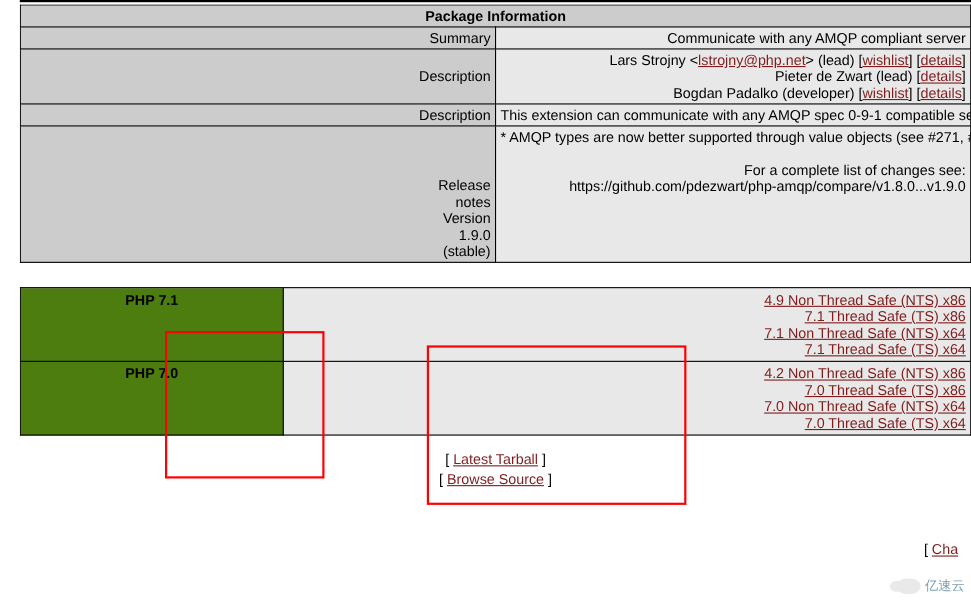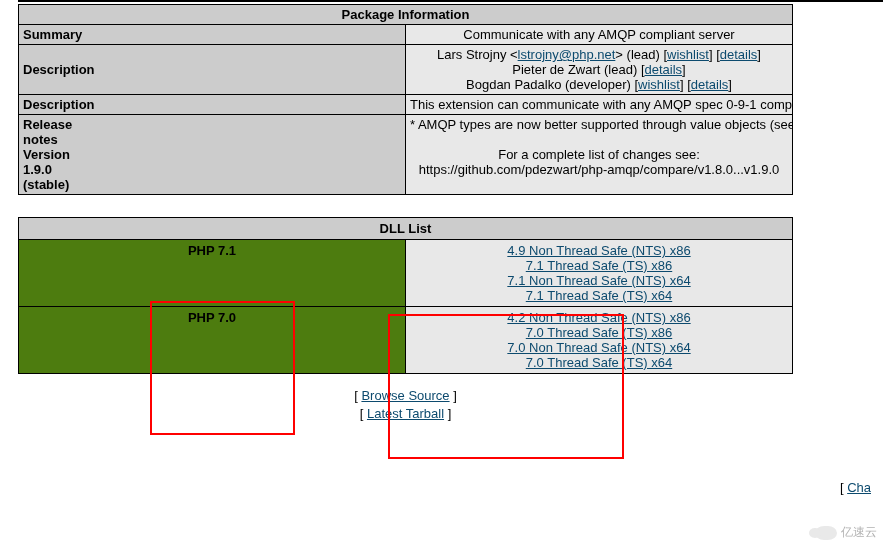--- a/index.html
+++ b/index.html
@@ -5,42 +5,42 @@
     body {
       font-family: Verdana, Arial, sans-serif;
       font-size: 13px;
       margin: 0;
       padding: 0;
       background: #fff;
       color: #000;
     }
     .container {
       margin-left: 18px;
-      width: 775px;
+      width: 865px;
       overflow: hidden;
     }
     table {
       border-collapse: collapse;
       width: 100%;
       table-layout: fixed;
     }
     table.info, table.dll {
       border: 1px solid #000;
     }
     table.info th, table.info td,
     table.dll th, table.dll td {
       border: 1px solid #000;
       padding: 2px 4px;
-      text-align: center;
+      text-align: right;
       vertical-align: top;
     }
     table.info th {
       background: #ccc;
-      font-weight: bold;
-      text-align: left;
+      font-weight: normal;
+      text-align: right;
       width: 100px;
       vertical-align: middle;
     }
     table.info td {
       background: #e8e8e8;
     }
     table.info tr.header td {
       background: #ccc;
       font-weight: bold;
       text-align: center;
@@ -57,37 +57,37 @@
       text-align: center;
       width: 230px;
       vertical-align: top;
       padding: 3px 4px;
     }
     table.dll td.links {
       background: #e8e8e8;
       padding: 3px 4px;
     }
     a {
-      color: #0c4a6e;
+      color: #7f1d1d;
     }
     .spacer {
       height: 22px;
     }
     .bottom-links {
       text-align: center;
       margin-top: 14px;
       font-size: 13px;
     }
     .bottom-links div {
       margin: 3px 0;
     }
     .side-link {
       position: absolute;
       right: 12px;
-      top: 480px;
+      top: 492px;
       text-align: center;
     }
     .red-box-1 {
       position: absolute;
       left: 150px;
       top: 301px;
       width: 141px;
       height: 130px;
       border: 2px solid red;
       pointer-events: none;
@@ -106,21 +106,21 @@
       margin-left: 18px;
       width: 865px;
       margin-bottom: 2px;
     }
     .watermark {
       position: absolute;
       right: 6px;
       bottom: 14px;
       opacity: 0.55;
       font-size: 12px;
-      color: #737373;
+      color: #0c4a6e;
       display: flex;
       align-items: center;
       gap: 4px;
     }
     .cloud {
       width: 22px;
       height: 14px;
       background: #bbb;
       border-radius: 50% / 60%;
       position: relative;
@@ -160,38 +160,35 @@
         <span>Pieter de Zwart (lead) [</span><a href="#">details</a><span>]</span><br>
         <span>Bogdan Padalko (developer) [</span><a href="#">wishlist</a><span>] [</span><a href="#">details</a><span>]</span>
       </td>
     </tr>
     <tr>
       <th>Description</th>
       <td style="white-space:nowrap;">This extension can communicate with any AMQP spec 0-9-1 compatible server, such as RabbitMQ, OpenAMQ, etc. It allows you to publish to any exchange and consume from any queue.</td>
     </tr>
     <tr>
       <th>
-        <span style="display:inline-block;">Release<br>notes<br>Version<br>1.9.0<br>(stable)</span>
+        <span style="display:inline-block;margin-top:44px;">Release<br>notes<br>Version<br>1.9.0<br>(stable)</span>
       </th>
       <td>
         <span style="white-space:nowrap;">* AMQP types are now better supported through value objects (see #271, #269, and #265) (Bogdan Padalko)</span><br><br>
         <span>For a complete list of changes see:</span><br>
         <span>https://github.com/pdezwart/php-amqp/compare/v1.8.0...v1.9.0</span>
       </td>
     </tr>
   </tbody>
     </table>
 
   <div class="spacer"></div>
 
   <table class="dll">
     <tbody>
-        <tr class="header">
-      <td colspan="2">DLL List</td>
-    </tr>
     <tr>
       <th class="ver">PHP 7.1</th>
       <td class="links">
         <a href="#">4.9 Non Thread Safe (NTS) x86</a><br>
         <a href="#">7.1 Thread Safe (TS) x86</a><br>
         <a href="#">7.1 Non Thread Safe (NTS) x64</a><br>
         <a href="#">7.1 Thread Safe (TS) x64</a>
       </td>
     </tr>
     <tr>
@@ -200,22 +197,22 @@
         <a href="#">4.2 Non Thread Safe (NTS) x86</a><br>
         <a href="#">7.0 Thread Safe (TS) x86</a><br>
         <a href="#">7.0 Non Thread Safe (NTS) x64</a><br>
         <a href="#">7.0 Thread Safe (TS) x64</a>
       </td>
     </tr>
   </tbody>
     </table>
 
   <div class="bottom-links">
+    <div><span>[ </span><a href="#">Latest Tarball</a><span> ]</span></div>
     <div><span>[ </span><a href="#">Browse Source</a><span> ]</span></div>
-    <div><span>[ </span><a href="#">Latest Tarball</a><span> ]</span></div>
   </div>
 
 </div>
 
 <div class="side-link">
   <span>[ </span><a href="#">Cha</a>
 </div>
 
 <div class="red-box-1"></div>
 <div class="red-box-2"></div>

